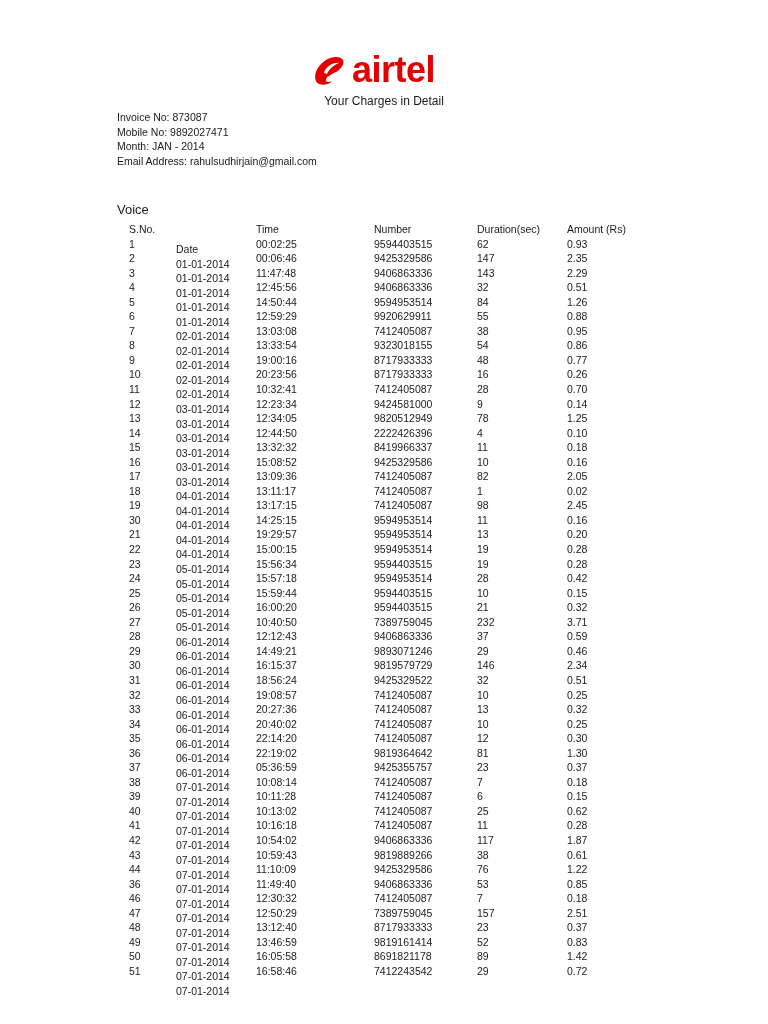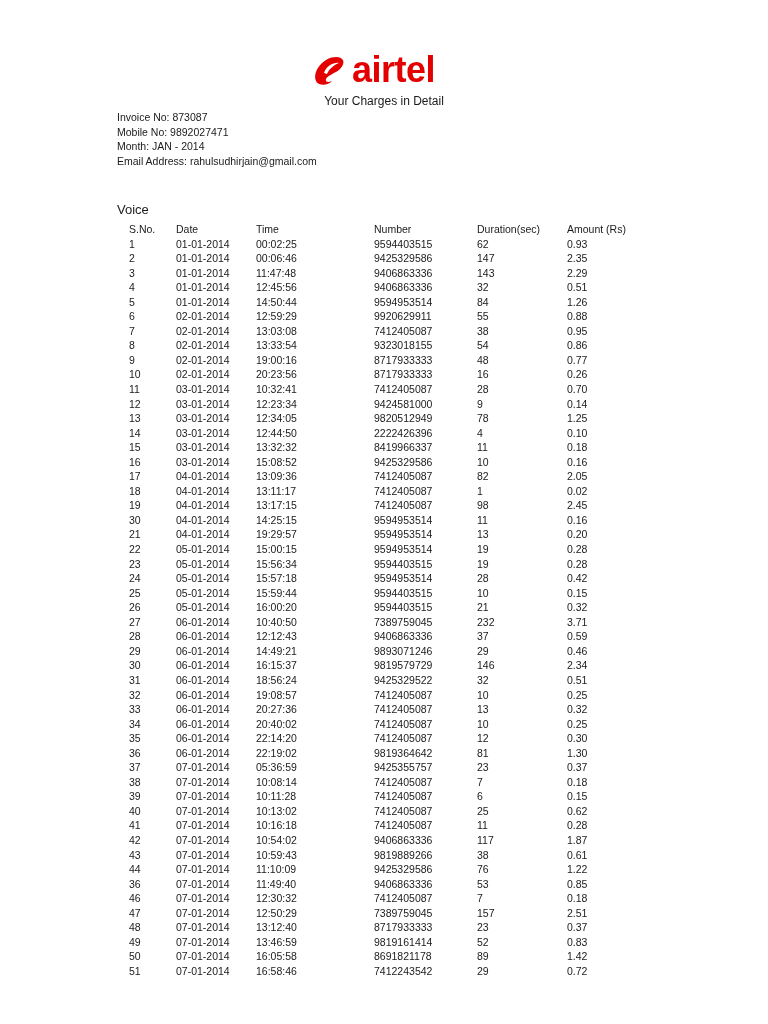--- a/index.html
+++ b/index.html
@@ -7,21 +7,21 @@
          font-family: "Liberation Sans", sans-serif; color: #1a1a1a; }
   .logo { position: absolute; left: 310px; top: 50px; height: 40px; display: flex; align-items: center; }
   .logo-mark { width: 38px; height: 34px; margin-right: 4px; }
   .logo-text { font-family: "Liberation Sans", sans-serif; font-weight: bold; font-size: 36px; color: #e40000; letter-spacing: -0.5px; line-height: 1; }
   .doc-title { position: absolute; left: 0; width: 768px; top: 94px; text-align: center; font-size: 12px; }
   .meta { position: absolute; left: 117px; top: 110px; font-size: 10.5px; line-height: 14.6px; }
   .section { position: absolute; left: 117px; top: 202px; font-size: 13px; }
   .tbl { position: absolute; left: 117px; top: 222px; font-size: 10.5px; }
   .row { height: 14.55px; line-height: 14.55px; position: relative; white-space: nowrap; }
   .row span { position: absolute; top: 0; }
-  .c0 { left: 4px; margin-left: 8px; } .c1 { left: 59px; } .c2 { left: 139px; } .c3 { left: 257px; } .c4 { left: 360px; text-align: right; } .c5 { left: 450px; }
+  .c0 { left: 4px; margin-left: 8px; } .c1 { left: 59px; margin-top: 20px; } .c2 { left: 139px; } .c3 { left: 257px; } .c4 { left: 360px; text-align: right; } .c5 { left: 450px; }
 </style>
 </head>
 <body>
 
 <div class="logo">
   <svg class="logo-mark" viewBox="0 0 38 34">
     <path d="M6 28 C2 18 14 4 26 4 C34 4 36 10 30 16 C26 20 18 22 16 26 C15 29 18 30 22 28 C18 33 8 33 6 28 Z" fill="#e40000"></path>
     <path d="M14 20 C16 13 24 9 29 10 C24 12 19 16 17 21 Z" fill="#ffffff"></path>
   </svg>
   <span class="logo-text">airtel</span>

